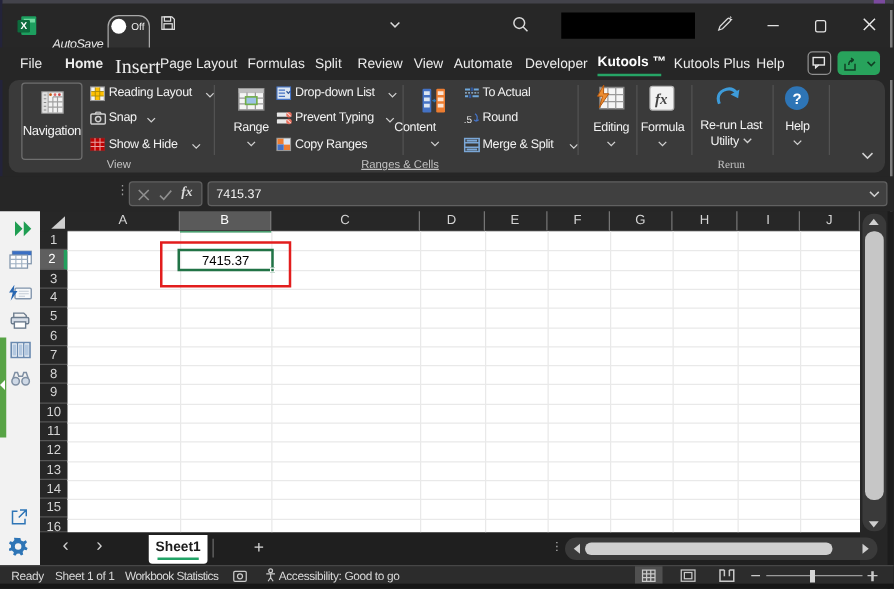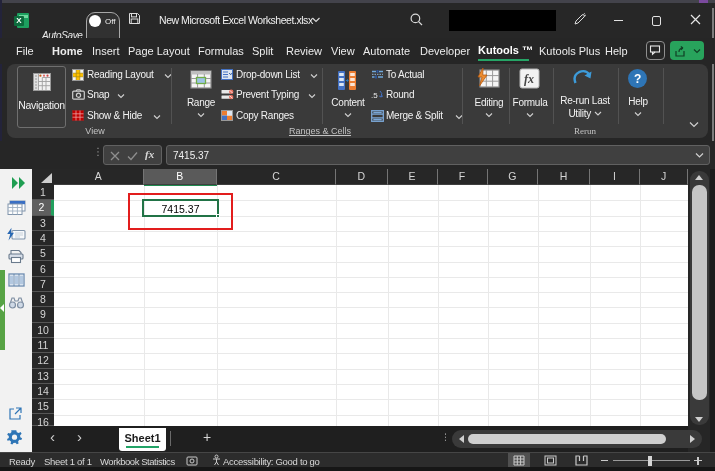--- a/index.html
+++ b/index.html
@@ -41,21 +41,20 @@
   <div class="abs" style="left:84px;top:9px;width:34px;height:35px;border:1px solid #a8a8a8;border-radius:9px;background:#313131;">
     <div class="abs" style="left:2px;top:1.5px;width:12px;height:12px;border-radius:50%;background:#ffffff;"></div>
     <div class="t" style="left:18px;top:3.5px;font-size:8px;color:#f0f0f0;">Off</div>
   </div>
 
   <svg class="abs" style="left:126px;top:9px;" width="13" height="13" viewBox="0 0 13 13">
     <path d="M1.5 1.5 h8 l2 2 v8 h-10 z" fill="none" stroke="#dcdcdc" stroke-width="1"></path>
     <rect x="3.5" y="1.5" width="5" height="3.4" fill="none" stroke="#dcdcdc" stroke-width="1"></rect>
     <rect x="3.2" y="7" width="6.6" height="4.5" fill="none" stroke="#dcdcdc" stroke-width="1"></rect>
   </svg>
-  <div class="t" style="left:157px;top:11px;font-size:10.5px;color:#f0f0f0;letter-spacing:-0.45px;">New Microsoft Excel Worksheet.xlsx</div>
   <svg class="abs" style="left:309px;top:13px;" width="10" height="8" viewBox="0 0 10 8">
         <path d="M1.5 2 L5 5.5 L8.5 2" stroke="#d8d8d8" stroke-width="1.2" fill="none"></path>
       </svg>
 
   <svg class="abs" style="left:407px;top:9px;" width="15" height="15" viewBox="0 0 15 15">
     <circle cx="6.4" cy="6.4" r="4.3" fill="none" stroke="#dadada" stroke-width="1.2"></circle>
     <line x1="9.6" y1="9.6" x2="13" y2="13" stroke="#dadada" stroke-width="1.2"></line>
   </svg>
 
   <div class="abs" style="left:447px;top:7px;width:107px;height:21px;background:#000;"></div>
@@ -68,21 +67,21 @@
   <div class="abs" style="left:612px;top:16.5px;width:9px;height:1.4px;background:#e2e2e2;"></div>
   <div class="abs" style="left:650px;top:12.5px;width:9px;height:10px;border:1.3px solid #e2e2e2;border-radius:2px;"></div>
   <svg class="abs" style="left:688px;top:11px;" width="11" height="11" viewBox="0 0 11 11">
     <path d="M1 1 L10 10 M10 1 L1 10" stroke="#e6e6e6" stroke-width="1.2"></path>
   </svg>
 </div>
 
 <div class="abs" id="tabrow" style="left:0;top:38px;width:715px;height:26px;background:#262626;">
   <div class="t" style="left:16px;top:7px;font-size:11px;color:#ececec;">File</div>
   <div class="t" style="left:52px;top:7px;font-size:11px;color:#ececec;font-weight:bold;">Home</div>
-  <div class="t" style="left:92px;top:7px;font-size:11px;color:#ececec;">Insert</div>
+  <div class="t" style="left:92px;top:7px;font-size:16px;color:#ececec;font-family:Liberation Serif, serif;">Insert</div>
   <div class="t" style="left:128px;top:7px;font-size:11px;color:#ececec;">Page Layout</div>
   <div class="t" style="left:198px;top:7px;font-size:11px;color:#ececec;">Formulas</div>
   <div class="t" style="left:252px;top:7px;font-size:11px;color:#ececec;">Split</div>
   <div class="t" style="left:286px;top:7px;font-size:11px;color:#ececec;">Review</div>
   <div class="t" style="left:331px;top:7px;font-size:11px;color:#ececec;">View</div>
   <div class="t" style="left:363px;top:7px;font-size:11px;color:#ececec;">Automate</div>
   <div class="t" style="left:420px;top:7px;font-size:11px;color:#ececec;">Developer</div>
   <div class="t" style="left:478px;top:6px;font-size:11px;color:#fff;font-weight:bold;">Kutools ™</div>
   <div class="abs" style="left:478px;top:21px;width:51px;height:2.4px;background:#26a566;"></div>
   <div class="t" style="left:539px;top:7px;font-size:11px;color:#ececec;">Kutools Plus</div>
@@ -199,21 +198,21 @@
     <rect x="4" y="3" width="7" height="19" rx="1" fill="#4472c4"></rect>
     <rect x="5.2" y="5" width="4.6" height="3" fill="#dce6f1"></rect>
         <rect x="5.2" y="10" width="4.6" height="3" fill="#dce6f1"></rect>
         <rect x="5.2" y="15" width="4.6" height="3" fill="#dce6f1"></rect>
     <rect x="15" y="3" width="7" height="19" rx="1" fill="#ed7d31"></rect>
     <rect x="16.2" y="5" width="4.6" height="3" fill="#fbe5d6"></rect>
         <rect x="16.2" y="10" width="4.6" height="3" fill="#fbe5d6"></rect>
         <rect x="16.2" y="15" width="4.6" height="3" fill="#fbe5d6"></rect>
     <path d="M11.8 12.5 L14.2 12.5 M13 11.3 L14.4 12.5 L13 13.7" stroke="#2e75b6" stroke-width="1" fill="none"></path>
   </svg>
-  <div class="rlbl" style="left:322px;top:33px;width:38px;text-align:center;">Content</div>
+  <div class="rlbl" style="left:306px;top:33px;width:38px;text-align:center;">Content</div>
   <svg class="ricon" style="left:337px;top:48px;" width="8" height="6" viewBox="0 0 8 6">
         <path d="M1 1.5 L4 4.5 L7 1.5" stroke="#d0d0d0" stroke-width="1.1" fill="none"></path>
       </svg>
 
   <svg class="ricon" style="left:364px;top:5px;" width="13" height="11" viewBox="0 0 13 11">
     <path d="M1 2.5 H5 M8 2.5 H12 M1 8 H3.5 M7 8 H12" stroke="#6fa8dc" stroke-width="1.6"></path>
     <rect x="5.5" y="1" width="2" height="3" fill="#2f5597"></rect>
     <rect x="4" y="6.5" width="2" height="3" fill="#2f5597"></rect>
     <path d="M1 5.3 H12" stroke="#9fc5e8" stroke-width="0.9" stroke-dasharray="1.5 1"></path>
   </svg>

